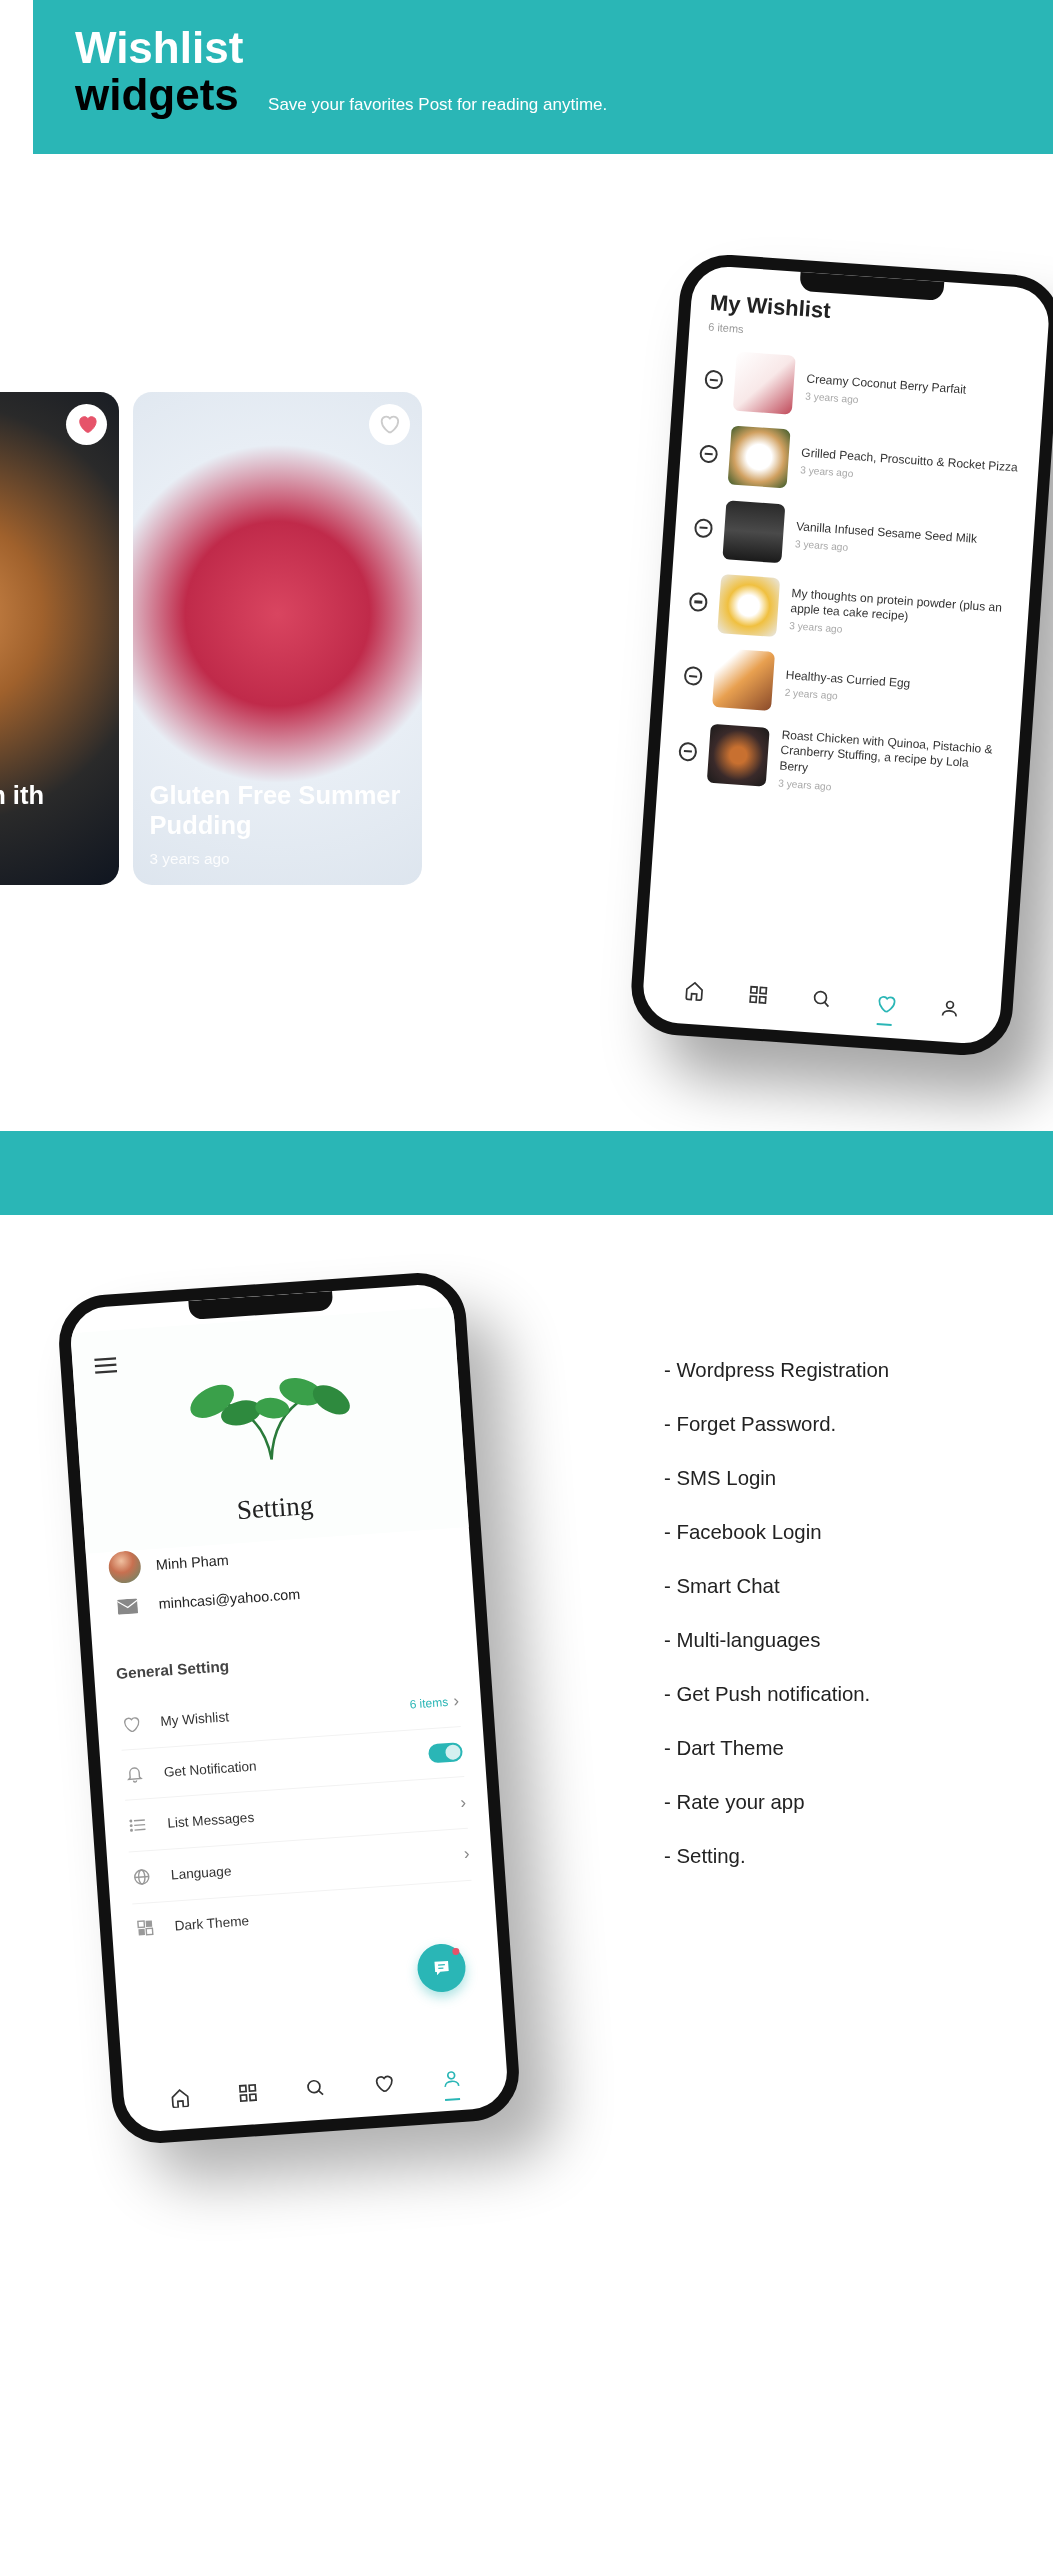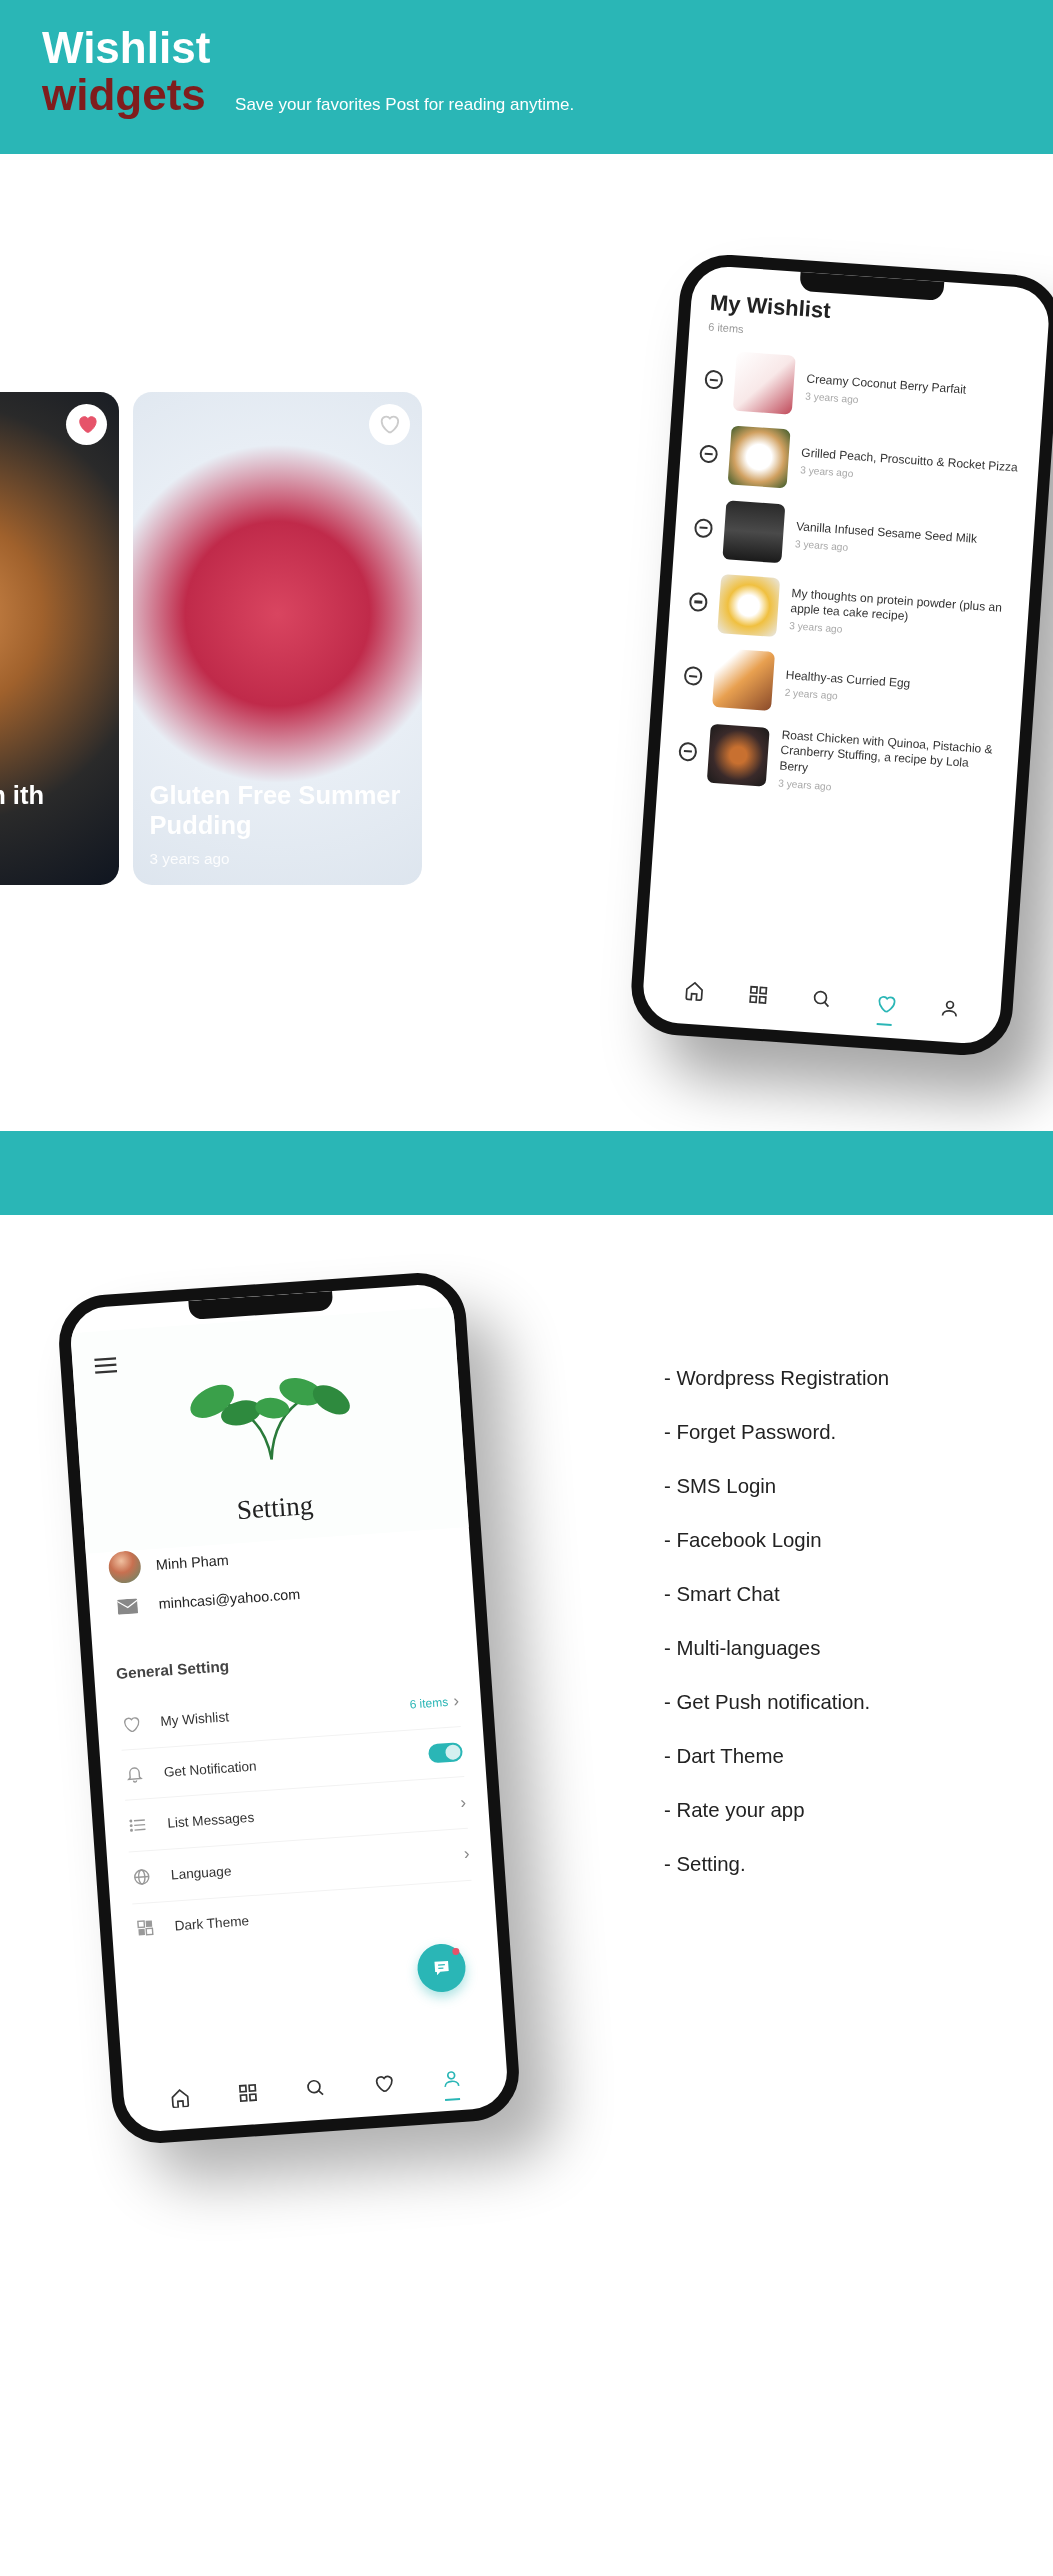--- a/index.html
+++ b/index.html
@@ -1,21 +1,21 @@
 <!DOCTYPE html>
 <html style="font-size:13.6px"><head>
 <meta charset="utf-8">
 <style>
 * { margin: 0; padding: 0; box-sizing: border-box; }
 body { font-family: -apple-system, BlinkMacSystemFont, 'Segoe UI', sans-serif; background: #fff; width: 1054px; }
 
 
-.banner-1 { background: #2ab6b6; padding: 25.5px 42px 34px; }
+.banner-1 { background: #2ab6b6; padding: 25.5px 42px 34px; margin-left: 33px; }
 .banner-1 h1 { color: #fff; font-size: 44px; font-weight: 900; line-height: 1; }
-.banner-1 h2 { color: #7f1d1d; font-size: 44px; font-weight: 900; display: inline; vertical-align: baseline; }
+.banner-1 h2 { color: #000000; font-size: 44px; font-weight: 900; display: inline; vertical-align: baseline; }
 .banner-1 .sub { color: #fff; font-size: 17px; margin-left: 25.5px; display: inline-block; vertical-align: baseline; }
 
 
 .section-1-body { position: relative; height: 977px; background: #fff; overflow: hidden; }
 
 
 .card-row { position: absolute; left: -170px; top: 238px; display: flex; gap: 13.6px; }
 .card { width: 289px; height: 493px; border-radius: 18.7px; position: relative; overflow: hidden; background: #333; }
 .card-1 { background: radial-gradient(circle at 40% 45%, #d89050 0%, #a0612c 30%, #2a2a2a 65%, #0f1520 100%); }
 .card-2 { background: radial-gradient(circle at 50% 45%, #d94560 0%, #c02a4a 30%, #e8eef5 55%, #dde5ee 100%); }
@@ -94,21 +94,21 @@
 .phone-2 .fab svg { width: 20.4px; height: 20.4px; fill: #fff; }
 .phone-2 .fab .dot { position: absolute; top: 5.1px; right: 5.1px; width: 6.8px; height: 6.8px; background: #e6536a; border-radius: 50%; }
 
 .phone-2 .tabbar { position: absolute; bottom: 18.7px; left: 22px; right: 22px; display: flex; justify-content: space-around; align-items: center; }
 .phone-2 .tabbar svg { width: 20.4px; height: 20.4px; stroke: #333; fill: none; stroke-width: 2; }
 .phone-2 .tabbar .active::after { content: ""; position: absolute; bottom: -8.5px; left: 50%; transform: translateX(-50%); width: 15.3px; height: 1.7px; background: #2ab6b6; }
 .phone-2 .tabbar .active { position: relative; }
 .phone-2 .tabbar .active svg { stroke: #2ab6b6; }
 
 
-.features { position: absolute; right: 42px; top: 152px; width: 348px; }
+.features { position: absolute; right: 42px; top: 144px; width: 348px; }
 .features li { list-style: none; font-size: 20.4px; color: #222; margin-bottom: 31px; }
 </style>
 </head>
 <body>
 
 <div class="banner-1">
   <h1>Wishlist</h1>
   <h2>widgets</h2>
   <span class="sub">Save your favorites Post for reading anytime.</span>
 </div>

